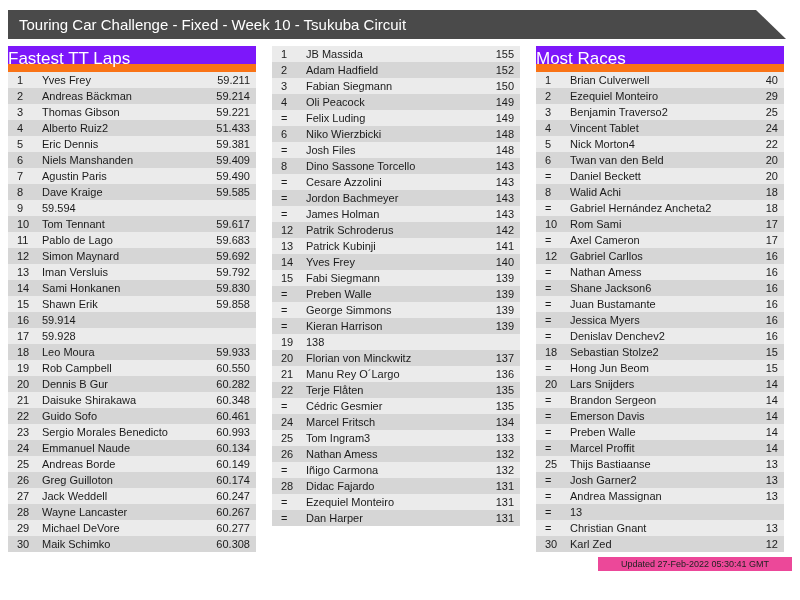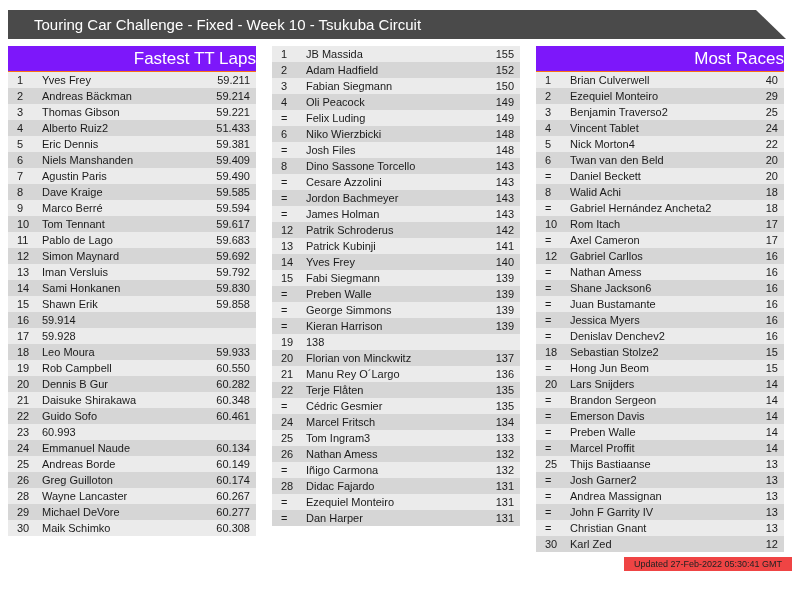--- a/index.html
+++ b/index.html
@@ -12,63 +12,63 @@
     overflow: hidden;
   }
   .title-bar {
     position: absolute;
     left: 8px; top: 10px;
     width: 778px; height: 29px;
     background: #4a4a4a;
     color: #ffffff;
     font-size: 15px;
     line-height: 29px;
-    padding-left: 26px;
+    padding-left: 11px;
     clip-path: polygon(0 0, calc(100% - 30px) 0, 100% 100%, 0 100%);
     white-space: nowrap;
   }
   .boards {
     position: absolute;
     left: 8px; top: 46px;
     width: 776px;
     display: flex;
     gap: 16px;
   }
   .board { width: 248px; }
   .board-title {
     margin: 0;
     background: #7d17fa;
     color: #ffffff;
     font-size: 17px;
     font-weight: 400;
-    text-align: right;
+    text-align: left;
     height: 26px;
     line-height: 26px;
-    border-bottom: 1px solid #f97316;
+    border-bottom: 8px solid #f97316;
   }
   .rows { width: 100%; }
   .row {
     display: flex;
     height: 16px;
     line-height: 16px;
     font-size: 11px;
     color: #1b1b1b;
   }
   .row:nth-child(odd)  { background: #ebebeb; }
   .row:nth-child(even) { background: #d6d6d6; }
   .rank  { width: 34px; padding-left: 9px; flex: none; }
   .name  { flex: 1; overflow: hidden; white-space: nowrap; }
   .value { flex: none; padding-right: 6px; text-align: right; }
   .updated {
     position: absolute;
     right: 8px; top: 557px;
-    background: #ef4444;
+    background: #ec4899;
     color: #222222;
     font-size: 9px;
-    padding: 2px 10px;
+    padding: 2px 23px;
     white-space: nowrap;
   }
 </style>
 </head>
 <body>
 
 <div class="title-bar">Touring Car Challenge - Fixed - Week 10 - Tsukuba Circuit</div>
 
 <div class="boards">
 
@@ -110,21 +110,20 @@
           <span class="name">Agustin Paris</span>
           <span class="value">59.490</span>
         </div>
         <div class="row">
           <span class="rank">8</span>
           <span class="name">Dave Kraige</span>
           <span class="value">59.585</span>
         </div>
         <div class="row">
           <span class="rank">9</span>
-          <span class="name">Marco Berré</span>
           <span class="value">59.594</span>
         </div>
         <div class="row">
           <span class="rank">10</span>
           <span class="name">Tom Tennant</span>
           <span class="value">59.617</span>
         </div>
         <div class="row">
           <span class="rank">11</span>
           <span class="name">Pablo de Lago</span>
@@ -178,38 +177,44 @@
           <span class="name">Daisuke Shirakawa</span>
           <span class="value">60.348</span>
         </div>
         <div class="row">
           <span class="rank">22</span>
           <span class="name">Guido Sofo</span>
           <span class="value">60.461</span>
         </div>
         <div class="row">
           <span class="rank">23</span>
+          <span class="name">Sergio Morales Benedicto</span>
           <span class="value">60.993</span>
         </div>
         <div class="row">
           <span class="rank">24</span>
           <span class="name">Emmanuel Naude</span>
           <span class="value">60.134</span>
         </div>
         <div class="row">
           <span class="rank">25</span>
           <span class="name">Andreas Borde</span>
           <span class="value">60.149</span>
         </div>
         <div class="row">
           <span class="rank">26</span>
           <span class="name">Greg Guilloton</span>
           <span class="value">60.174</span>
         </div>
         <div class="row">
+          <span class="rank">27</span>
+          <span class="name">Jack Weddell</span>
+          <span class="value">60.247</span>
+        </div>
+        <div class="row">
           <span class="rank">28</span>
           <span class="name">Wayne Lancaster</span>
           <span class="value">60.267</span>
         </div>
         <div class="row">
           <span class="rank">29</span>
           <span class="name">Michael DeVore</span>
           <span class="value">60.277</span>
         </div>
         <div class="row">
@@ -417,21 +422,21 @@
           <span class="name">Walid Achi</span>
           <span class="value">18</span>
         </div>
         <div class="row">
           <span class="rank">=</span>
           <span class="name">Gabriel Hernández Ancheta2</span>
           <span class="value">18</span>
         </div>
         <div class="row">
           <span class="rank">10</span>
-          <span class="name">Rom Itach</span>
+          <span class="name">Rom Sami</span>
           <span class="value">17</span>
         </div>
         <div class="row">
           <span class="rank">=</span>
           <span class="name">Axel Cameron</span>
           <span class="value">17</span>
         </div>
         <div class="row">
           <span class="rank">12</span>
           <span class="name">Gabriel Carllos</span>
@@ -507,21 +512,20 @@
           <span class="name">Josh Garner2</span>
           <span class="value">13</span>
         </div>
         <div class="row">
           <span class="rank">=</span>
           <span class="name">Andrea Massignan</span>
           <span class="value">13</span>
         </div>
         <div class="row">
           <span class="rank">=</span>
-          <span class="name">John F Garrity IV</span>
           <span class="value">13</span>
         </div>
         <div class="row">
           <span class="rank">=</span>
           <span class="name">Christian Gnant</span>
           <span class="value">13</span>
         </div>
         <div class="row">
           <span class="rank">30</span>
           <span class="name">Karl Zed</span>

